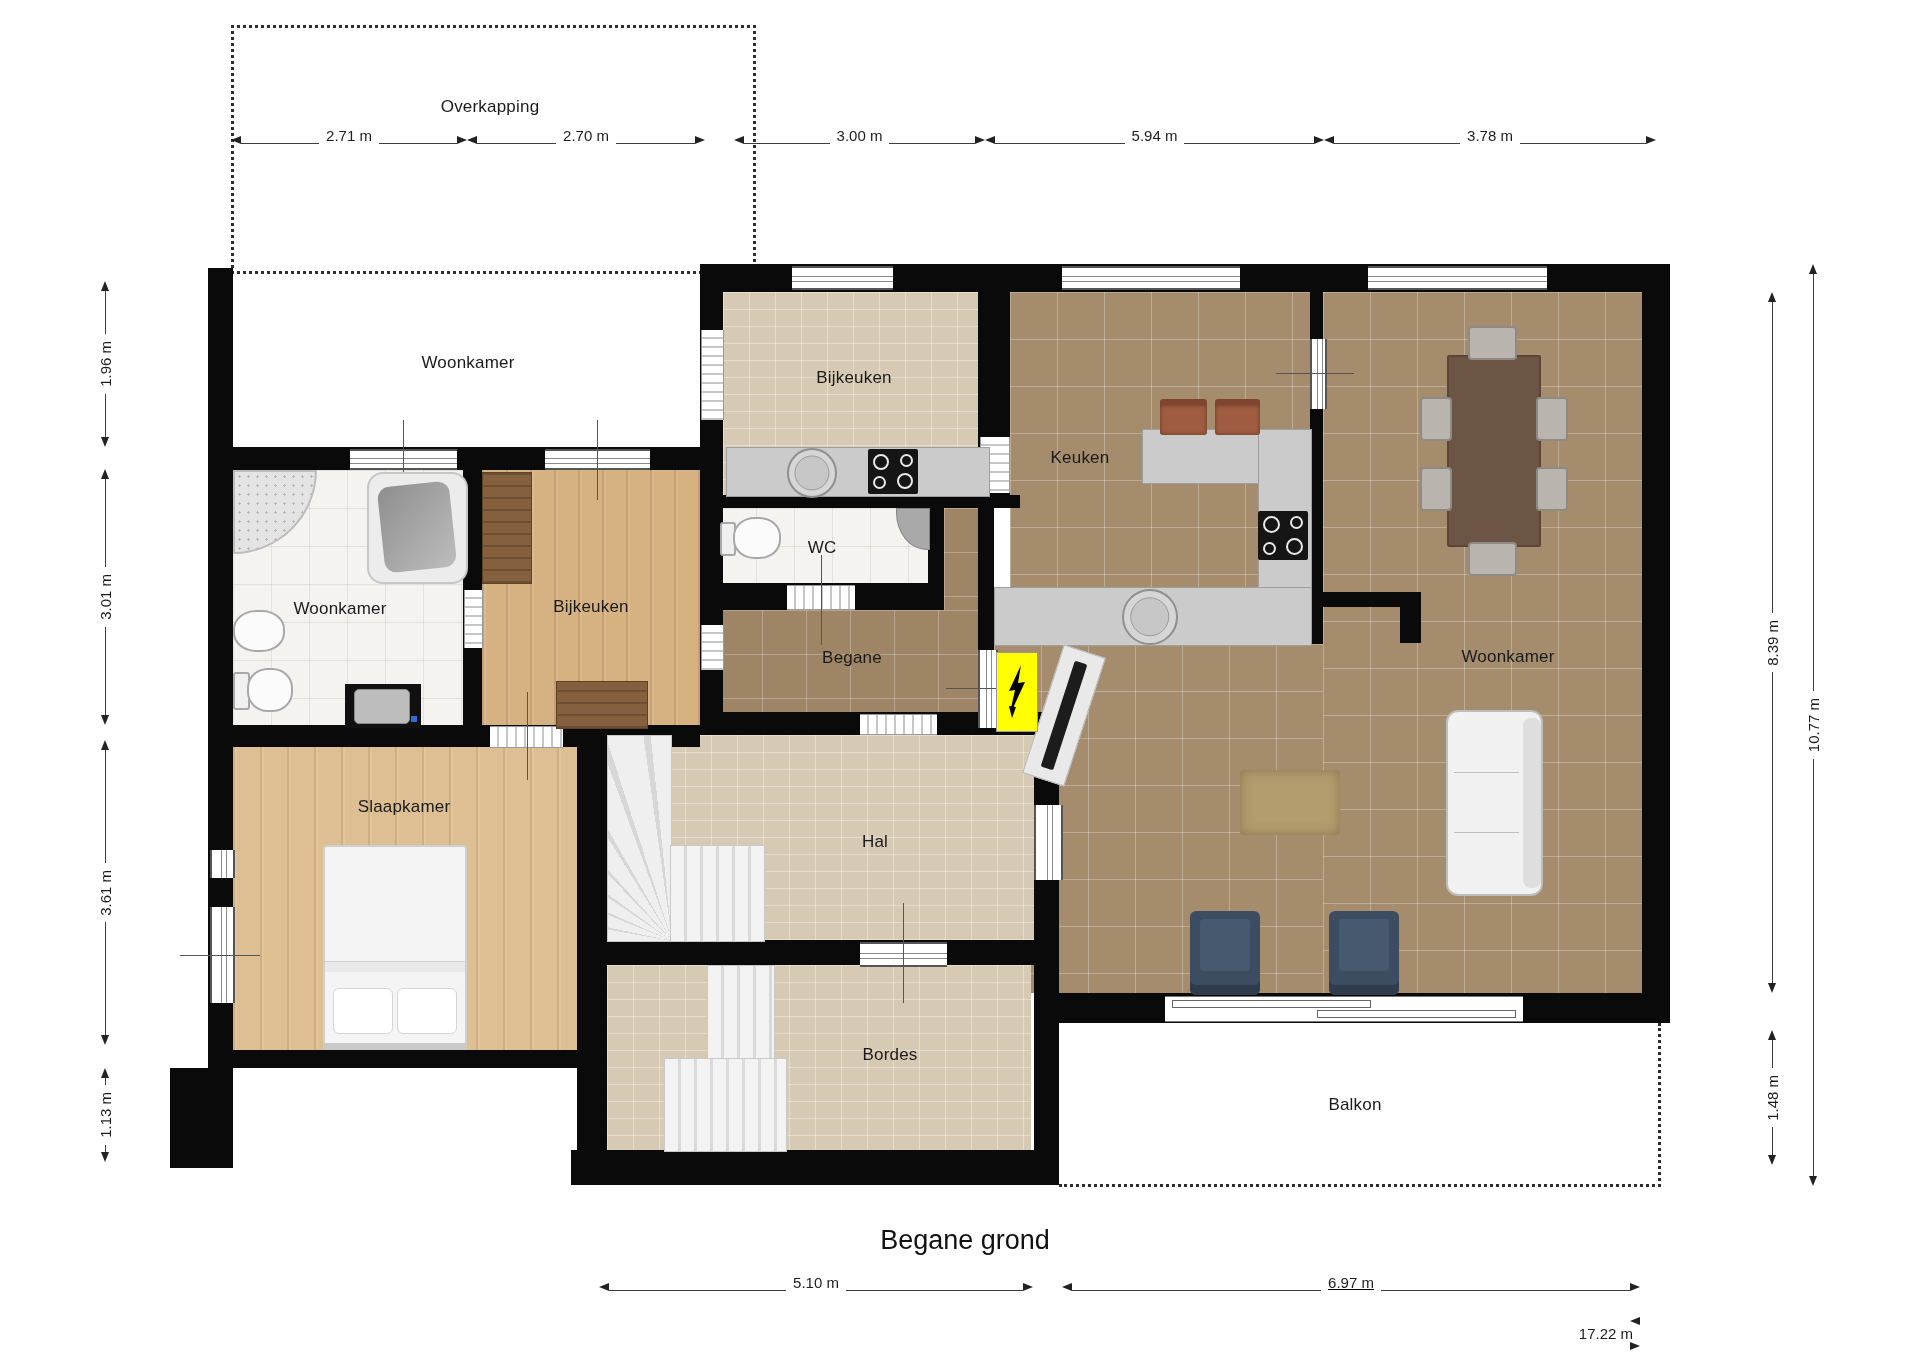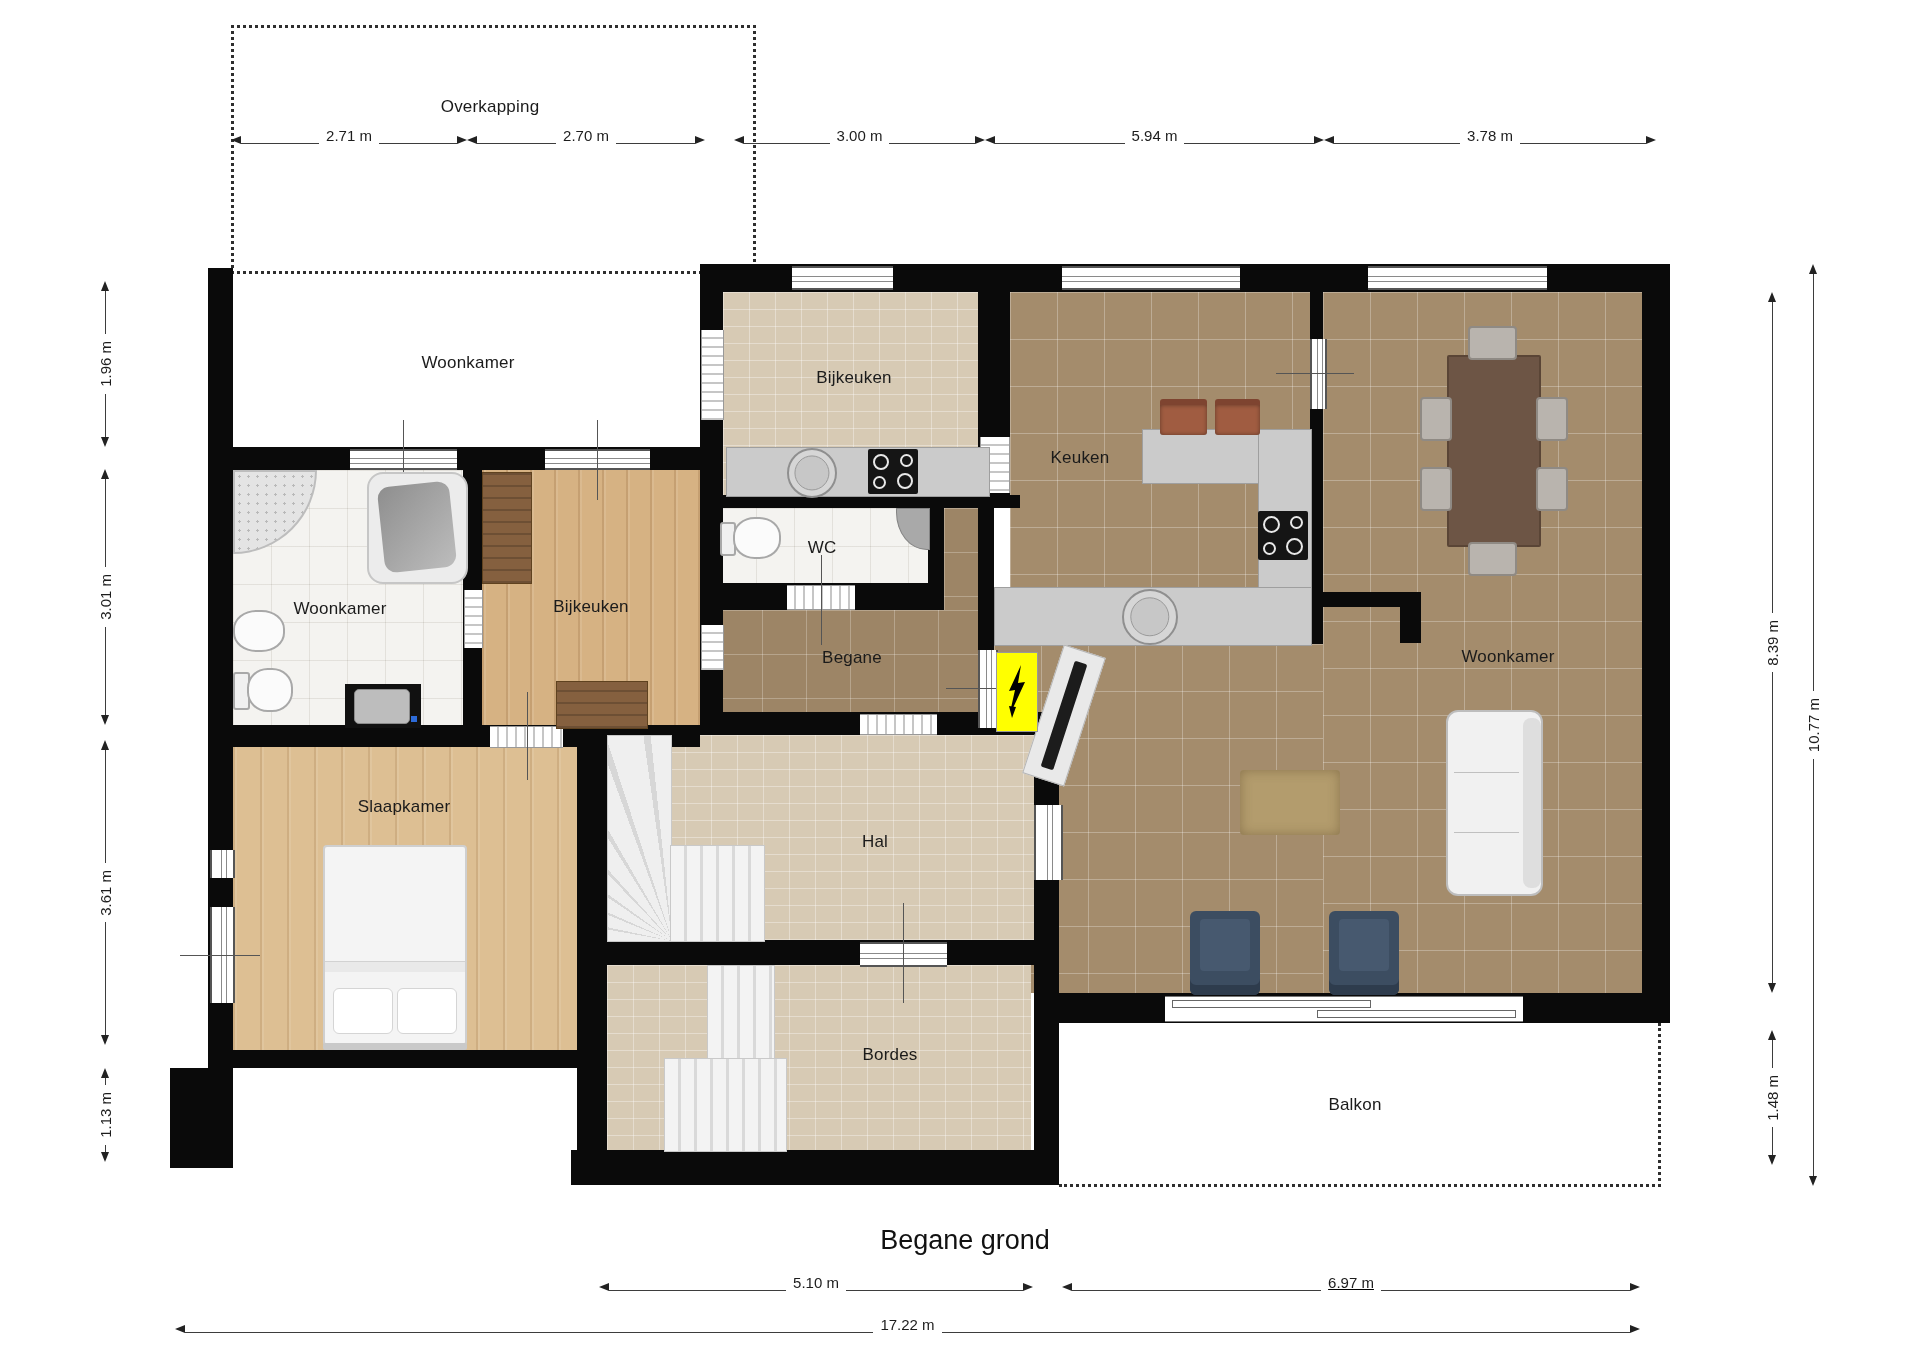--- a/index.html
+++ b/index.html
@@ -367,21 +367,21 @@
       <i class="ln"></i>
       <i class="aR"></i>
     </div>
   <div class="dimh" style="left:1062px;top:1275px;width:578px;text-decoration:underline;">
     <i class="aL"></i>
       <i class="ln"></i>
       <span class="dlb">6.97 m</span>
       <i class="ln"></i>
       <i class="aR"></i>
     </div>
-  <div class="dimh" style="left:175px;top:1317px;width:1465px;">
+  <div class="dimh" style="left:175px;top:1317px;width:1465px;flex-direction:column;">
     <i class="aL"></i>
       <i class="ln"></i>
       <span class="dlb">17.22 m</span>
       <i class="ln"></i>
       <i class="aR"></i>
     </div>
 
 </div>
 
 </body></html>

